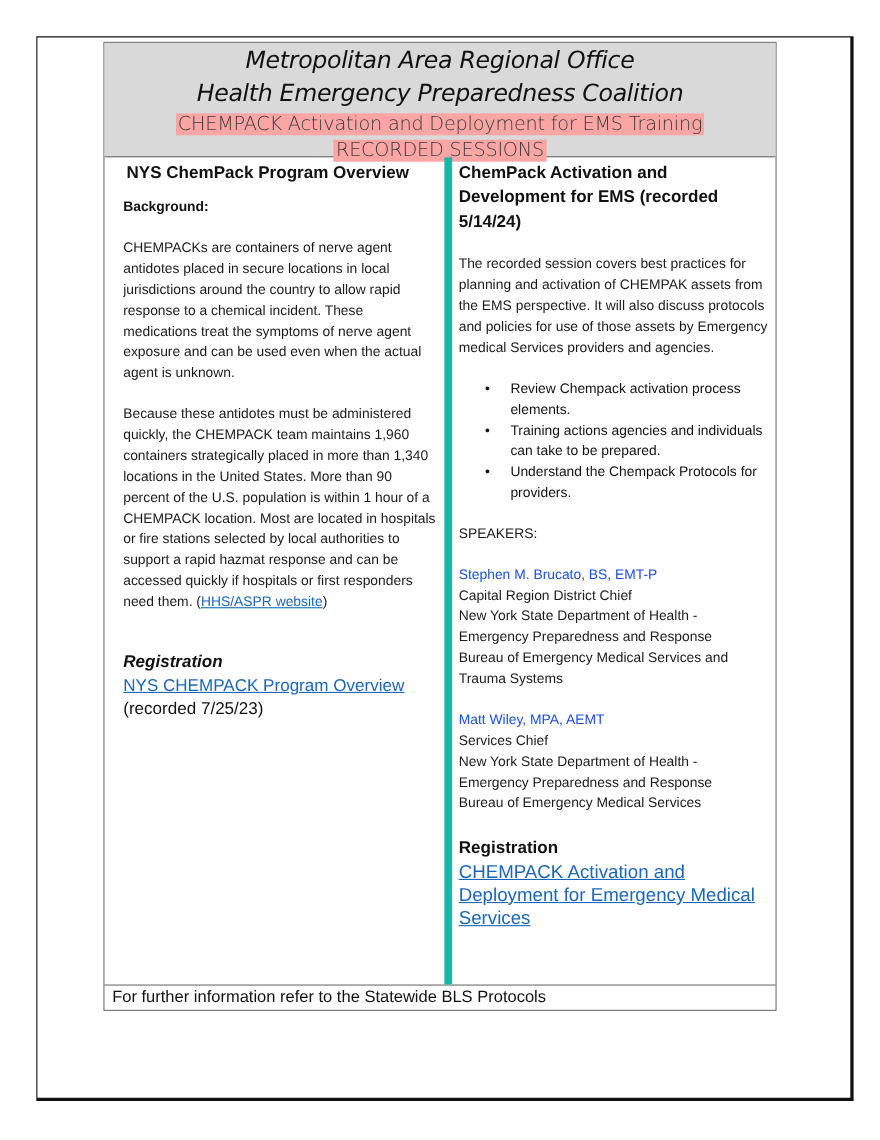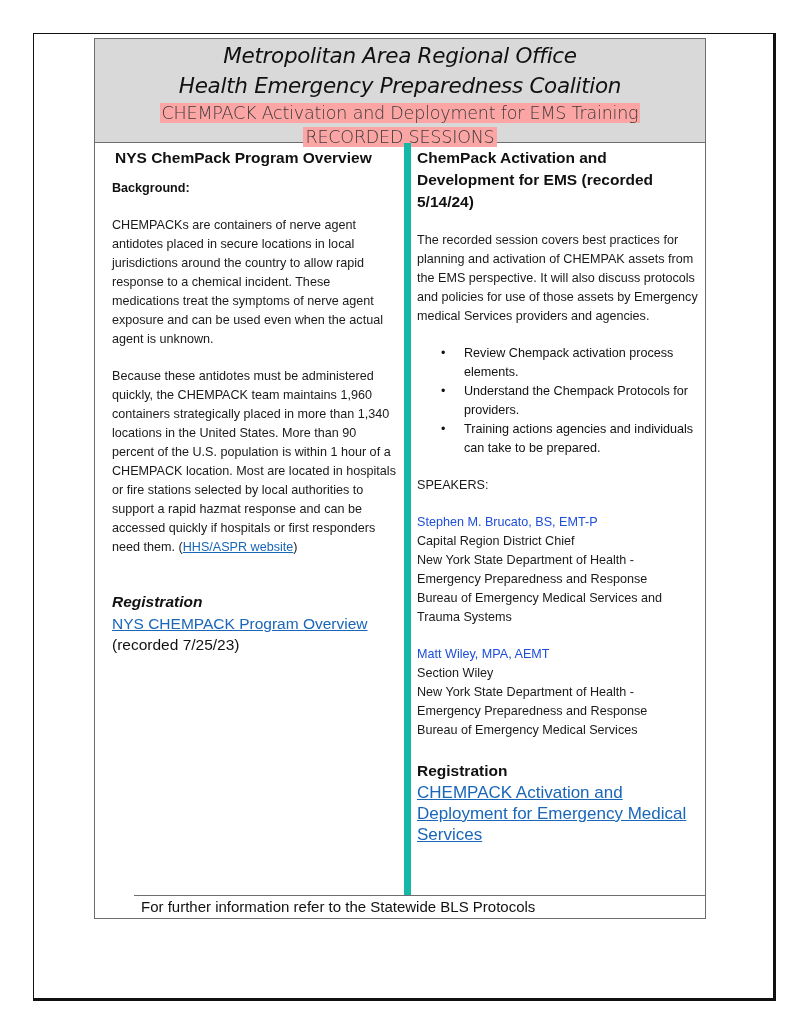--- a/index.html
+++ b/index.html
@@ -29,21 +29,21 @@
   .reg-title { font-weight: bold; font-style: italic; font-size: 15.5px; line-height: 22px; }
   .reg-title-r { font-weight: bold; font-size: 15.5px; line-height: 22px; }
   .reg-link { font-size: 15.5px; line-height: 21px; }
   .reg-link-r { font-size: 17px; line-height: 21px; }
   .reg-note { font-size: 15.5px; line-height: 21px; }
   ul.bullets { margin: 0; padding: 0 0 0 47px; list-style: none; }
   ul.bullets li { font-size: 12.6px; line-height: 19px; position: relative; }
   ul.bullets li::before { content: "\2022"; position: absolute; left: -23px; top: 0; }
   .speaker-name { color: #1d4ed8; font-weight: normal; font-size: 12.6px; line-height: 19px; }
   .footer-row { border-top: 1px solid #6e6e6e; height: 23px; padding: 1px 0 0 7px; box-sizing: border-box;
-                font-size: 15px; line-height: 20px; color: #111; margin-left: 39px; }
+                font-size: 15px; line-height: 20px; color: #111; }
 </style>
 </head>
 <body>
 
 <div class="page-frame"></div>
 
 <div class="doc-table">
   <div class="header">
     <div class="h-line1">Metropolitan Area Regional Office</div>
     <div class="h-line2">Health Emergency Preparedness Coalition</div>
@@ -67,37 +67,37 @@
       <div class="reg-note">(recorded 7/25/23)</div>
     </div>
 
     <div class="col col-right">
       <div class="col-title">ChemPack Activation and Development for EMS (recorded 5/14/24)</div>
       <div class="gap"></div>
       <p class="p">The recorded session covers best practices for planning and activation of CHEMPAK assets from the EMS perspective.  It will also discuss protocols and policies for use of those assets by Emergency medical Services providers and agencies.</p>
       <div class="gap"></div>
       <ul class="bullets">
         <li>Review Chempack activation process elements.</li>
+        <li>Training actions agencies and individuals can take to be prepared.</li>
         <li>Understand the Chempack Protocols for providers.</li>
-        <li>Training actions agencies and individuals can take to be prepared.</li>
       </ul>
       <div class="gap"></div>
       <p class="p">SPEAKERS:</p>
       <div class="gap"></div>
       <div>
         <div class="speaker-name">Stephen M. Brucato, BS, EMT-P</div>
         <p class="p">Capital Region District Chief</p>
         <p class="p">New York State Department of Health -</p>
         <p class="p">Emergency Preparedness and Response</p>
         <p class="p">Bureau of Emergency Medical Services and Trauma Systems</p>
       </div>
       <div class="gap"></div>
       <div>
         <div class="speaker-name">Matt Wiley, MPA, AEMT</div>
-        <p class="p">Section Wiley</p>
+        <p class="p">Services Chief</p>
         <p class="p">New York State Department of Health -</p>
         <p class="p">Emergency Preparedness and Response</p>
         <p class="p">Bureau of Emergency Medical Services</p>
       </div>
       <div style="height:20px"></div>
       <div class="reg-title-r">Registration</div>
       <div class="reg-link-r"><a class="link" href="#">CHEMPACK Activation and Deployment for Emergency Medical Services</a></div>
     </div>
   </div>
 

